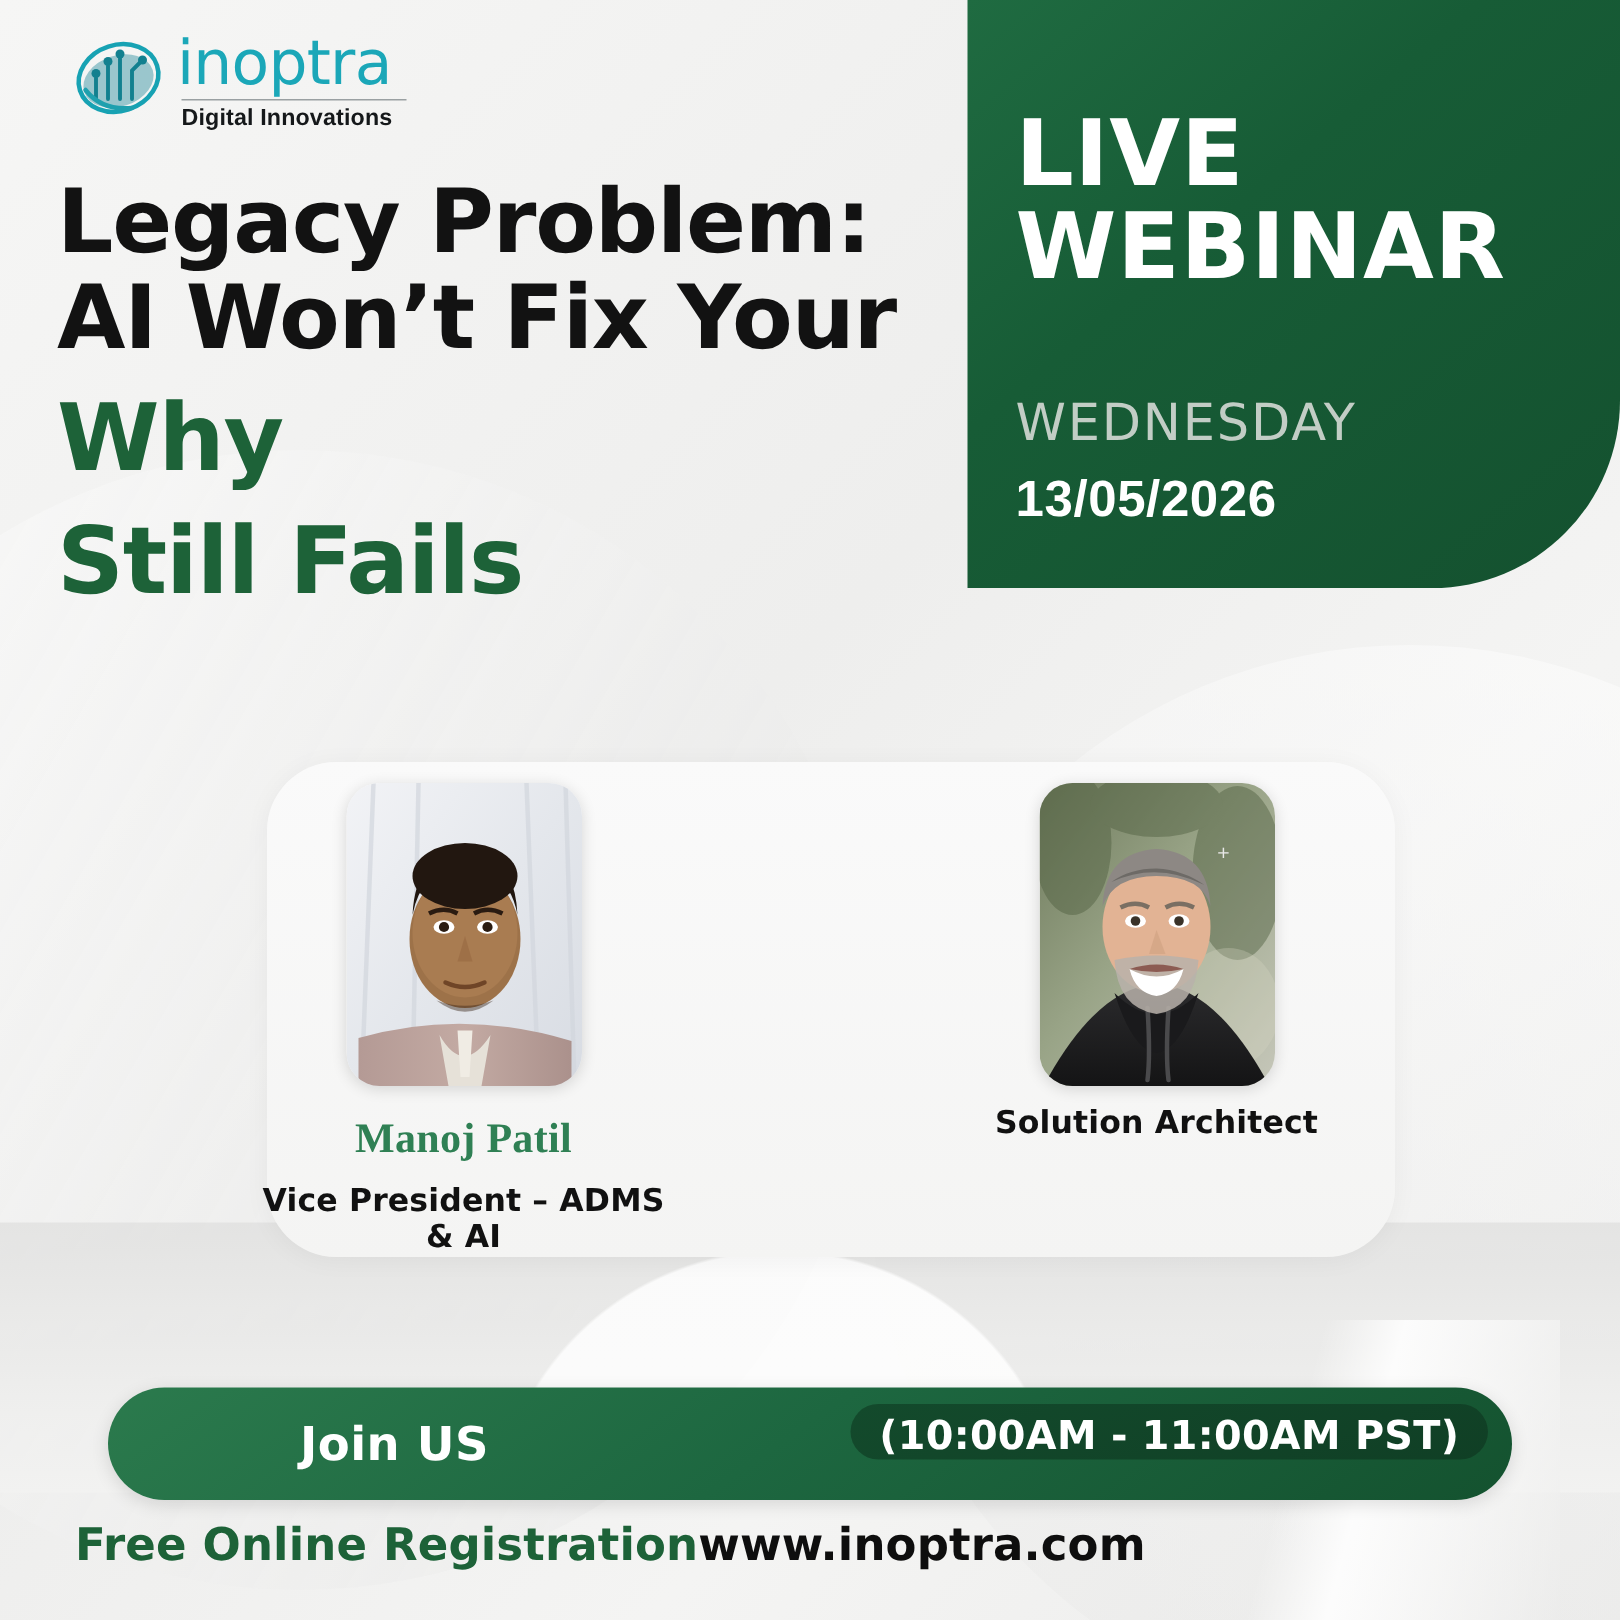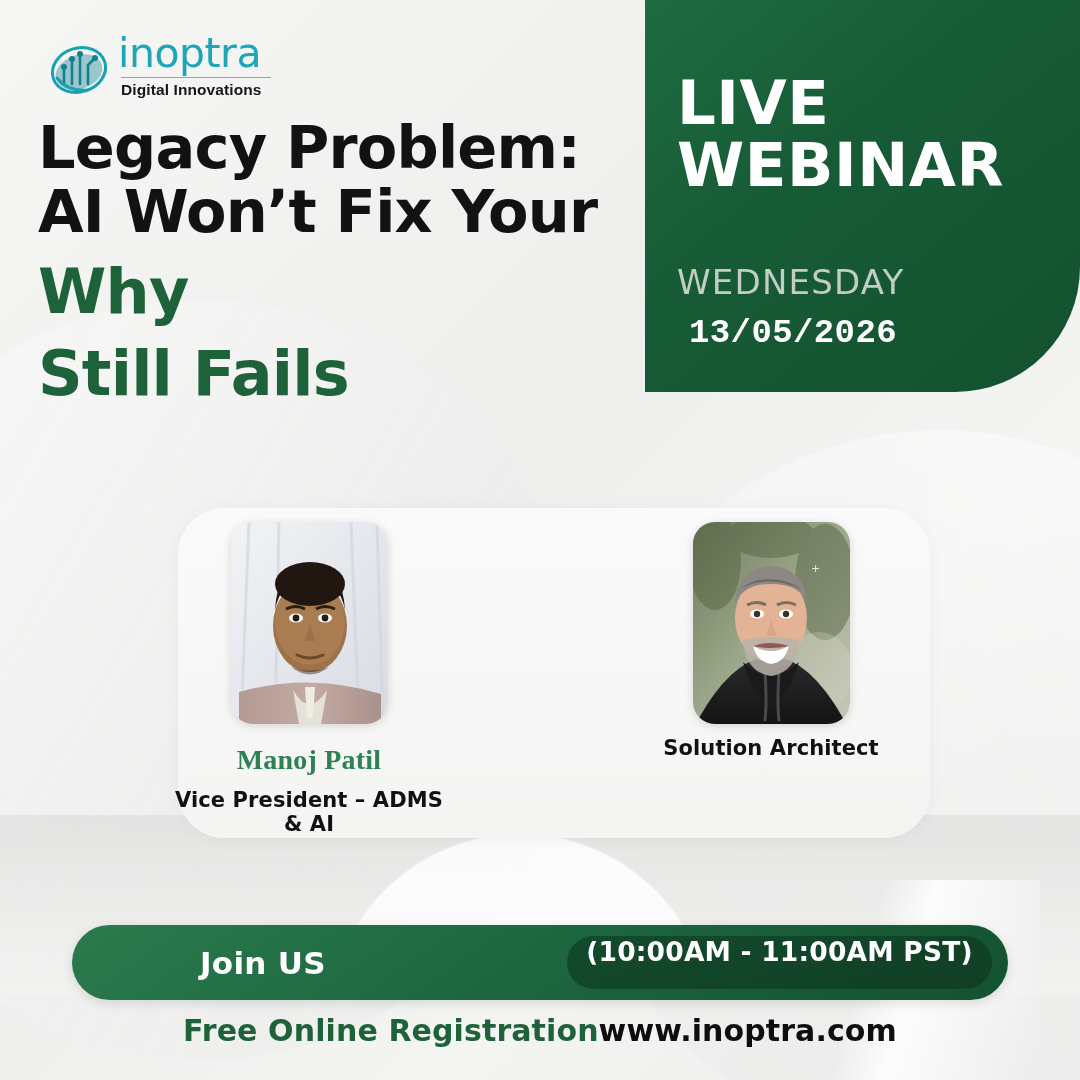--- a/index.html
+++ b/index.html
@@ -63,23 +63,23 @@
     width: 300px;
     height: 220px;
     background: linear-gradient(105deg, rgba(255,255,255,0) 40%, rgba(255,255,255,0.95) 55%, rgba(235,235,234,0.6) 100%);
     opacity: 0.9;
   }
 
   
   .logo-wrap {
     position: absolute;
     left: 48px;
-    top: 33px;
+    top: 22px;
     display: flex;
-    align-items: flex-end;
+    align-items: flex-start;
     gap: 8px;
   }
   .logo-mark { width: 62px; height: 58px; display: block; }
   .logo-text-block { display: flex; flex-direction: column; line-height: 1; }
   .logo-word {
     font-size: 41px;
     font-weight: 400;
     color: #1ba7b8;
     letter-spacing: -0.5px;
     font-family: "DejaVu Sans", sans-serif;
@@ -126,22 +126,22 @@
     font-weight: normal;
     letter-spacing: 1.2px;
     margin: 0 0 12px 0;
     font-family: "DejaVu Sans", sans-serif;
   }
   .date-num {
     color: #ffffff;
     font-size: 34px;
     font-weight: bold;
     letter-spacing: 0.4px;
-    margin: 12px;
-    font-family: Liberation Mono, monospace;
+    margin: 0;
+    font-family: Liberation Sans, sans-serif;
   }
 
   
   .headline {
     position: absolute;
     left: 38px;
     top: 116px;
     width: 600px;
   }
   .headline-dark {
@@ -232,43 +232,43 @@
     font-size: 31px;
     font-weight: bold;
     letter-spacing: 0.3px;
     font-family: "DejaVu Sans", sans-serif;
   }
   .time-pill {
     position: absolute;
     left: 495px;
     top: 11px;
     width: 425px;
-    height: 53px;
+    height: 37px;
     background: linear-gradient(160deg, #134a2c 0%, #103f25 100%);
     border-radius: 27px;
     display: flex;
-    align-items: flex-start;
+    align-items: flex-end;
     justify-content: center;
   }
   .time-text {
     color: #ffffff;
     font-size: 26.5px;
     font-weight: bold;
     letter-spacing: 0.2px;
     font-family: "DejaVu Sans", sans-serif;
   }
 
   
   .footer {
     position: absolute;
     left: 0;
     top: 1013px;
     width: 1080px;
     display: flex;
-    justify-content: center;
+    justify-content: flex-start;
     align-items: center;
     padding: 0 50px;
     box-sizing: border-box;
   }
   .footer-left {
     color: #1d6238;
     font-size: 30px;
     font-weight: bold;
     letter-spacing: 0.1px;
     font-family: "DejaVu Sans", sans-serif;

